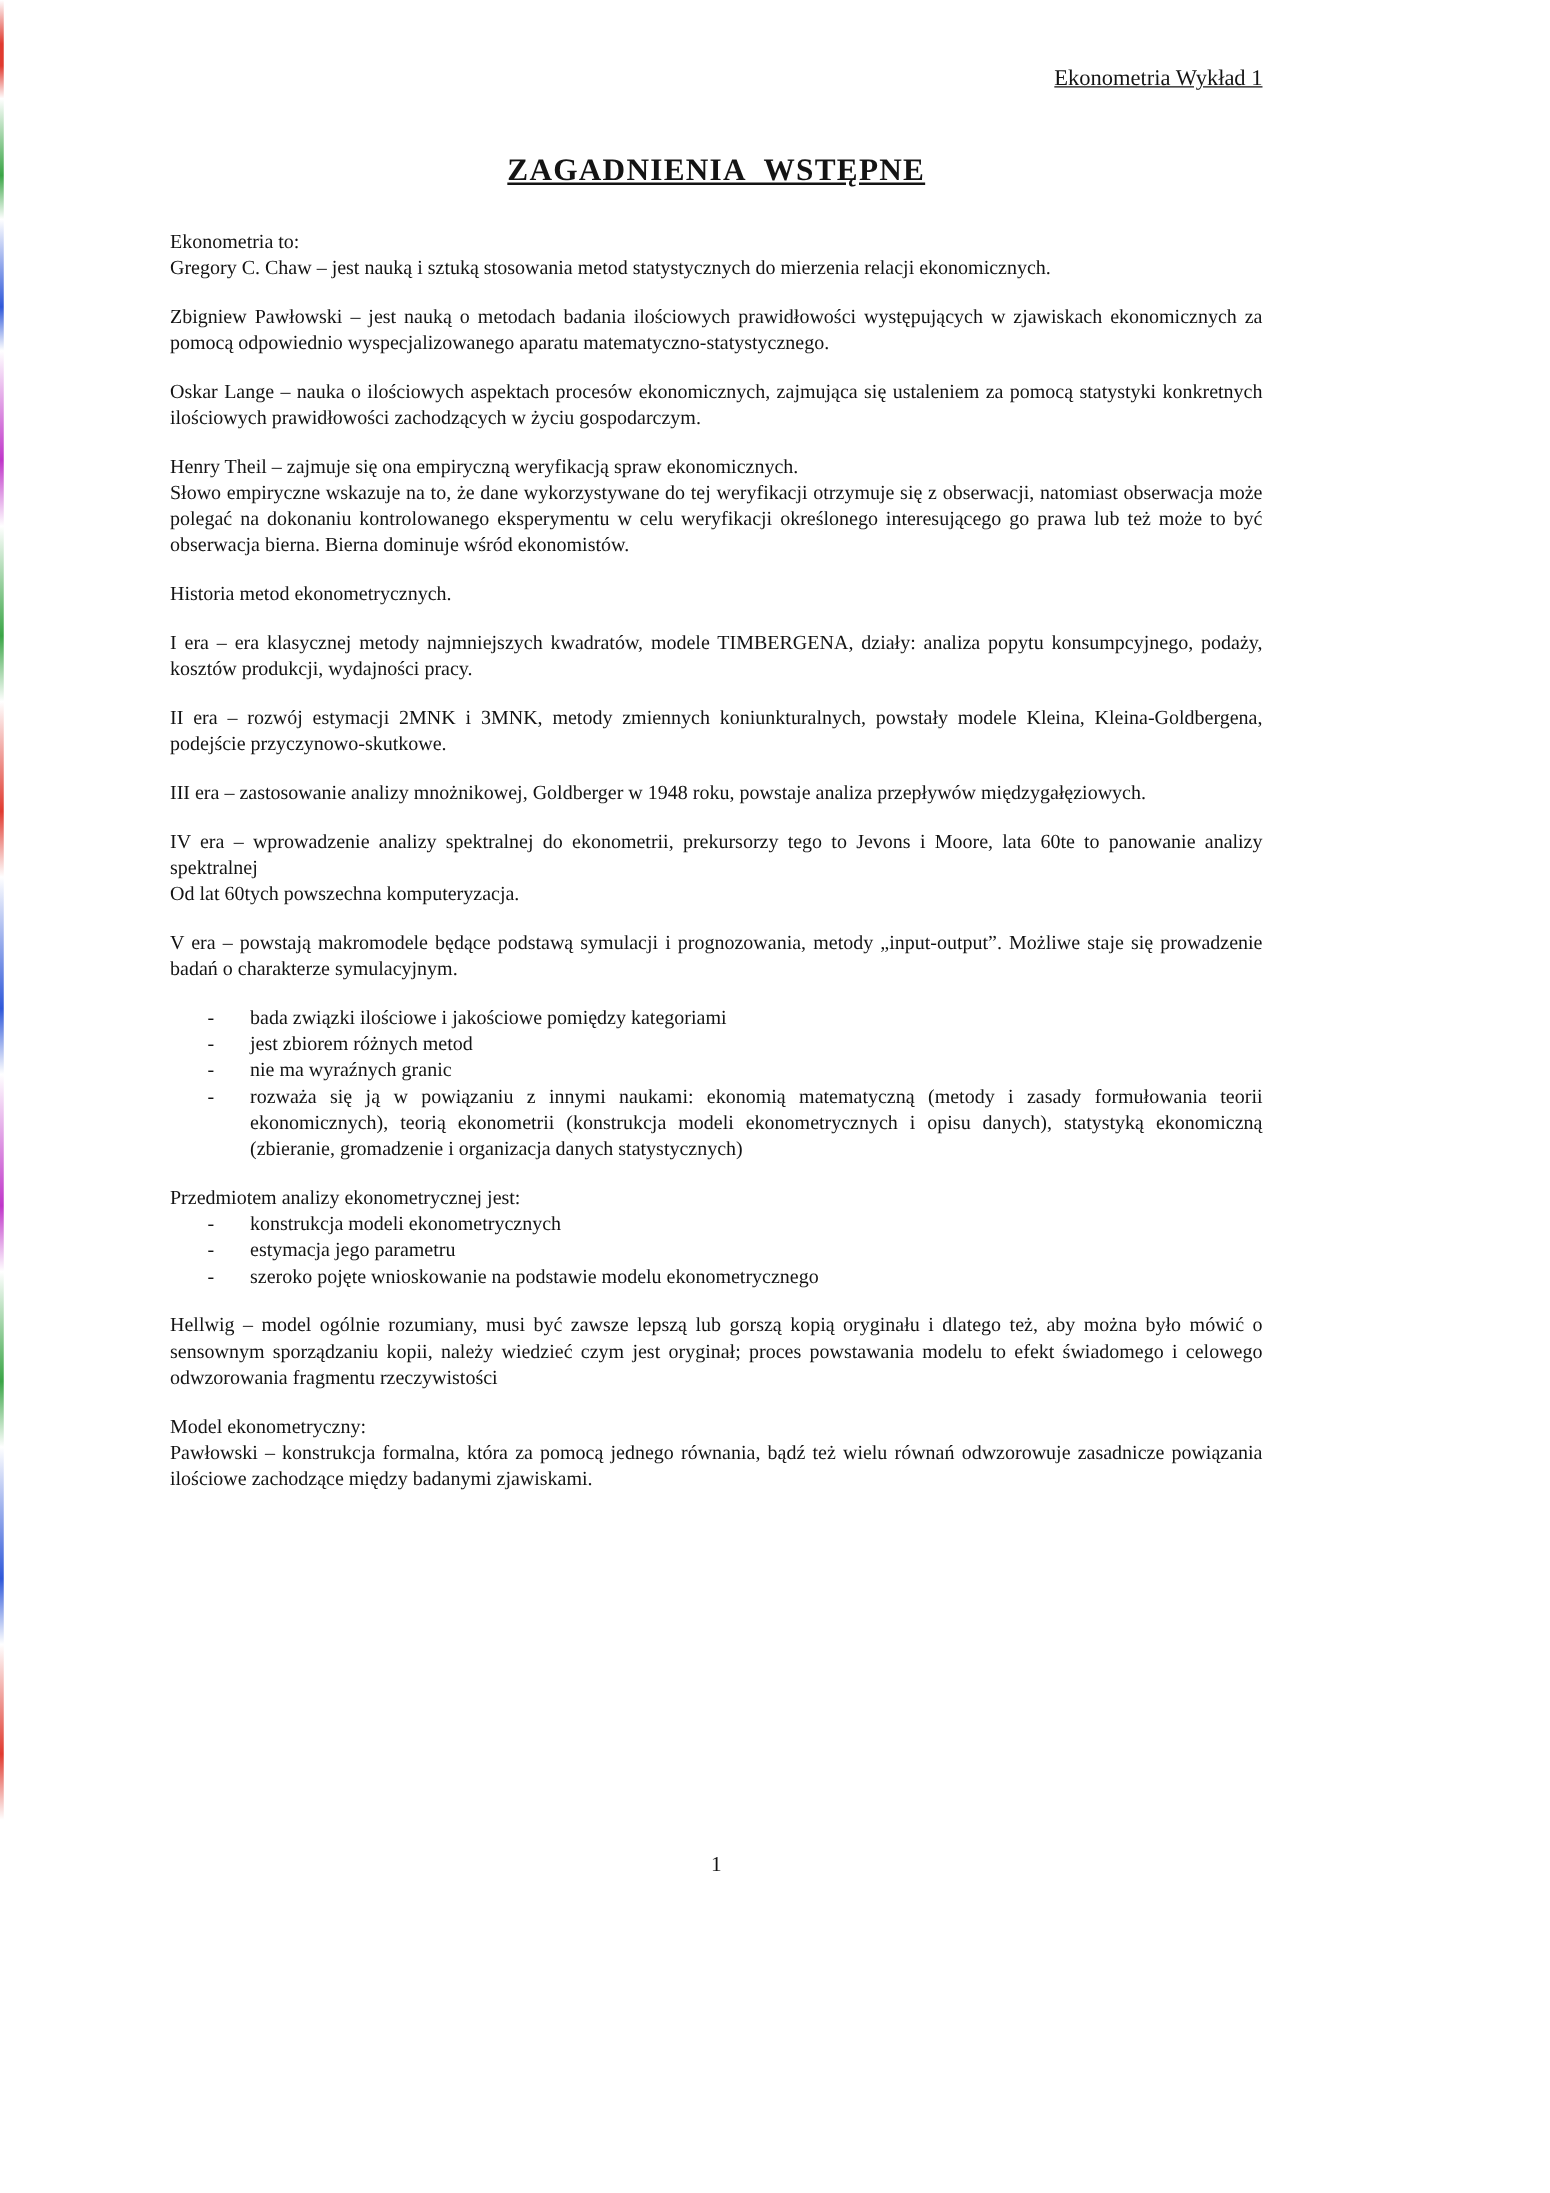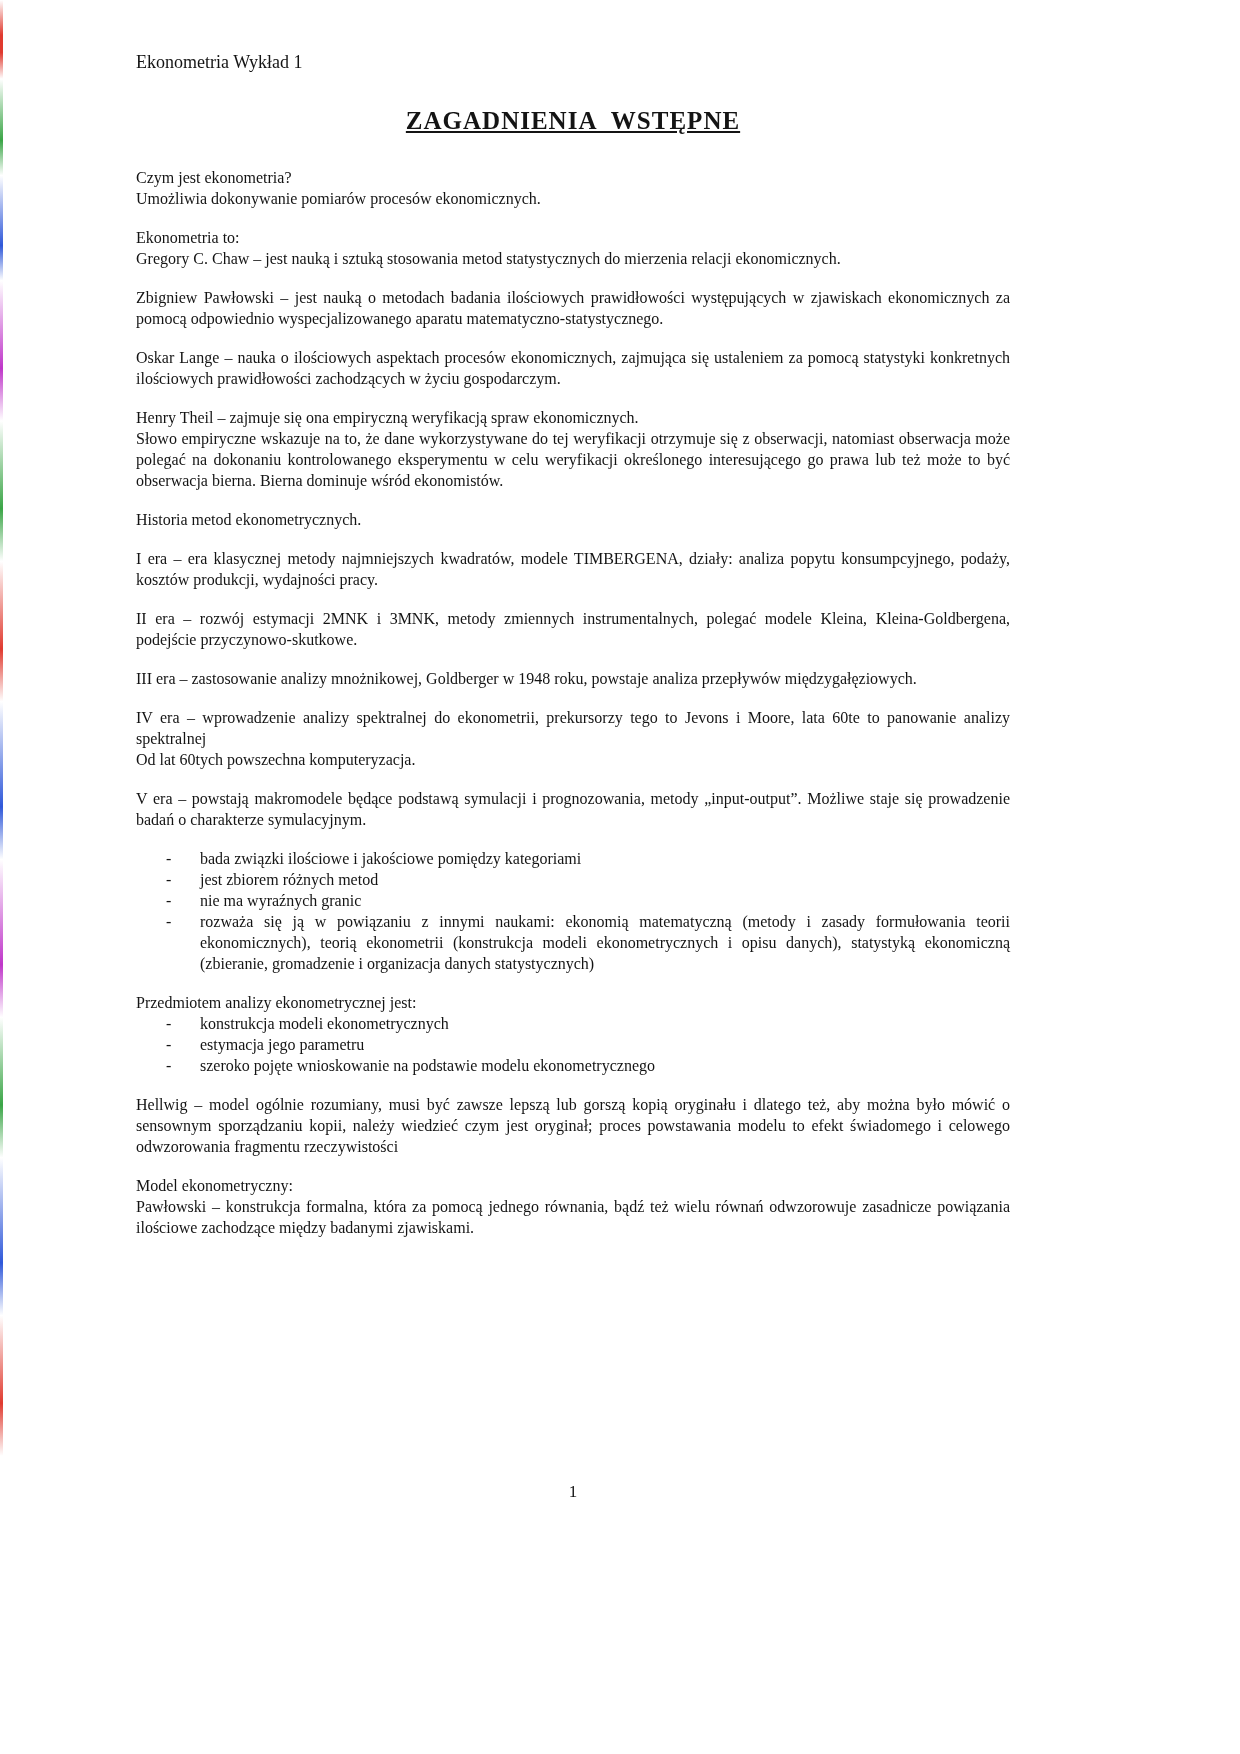--- a/index.html
+++ b/index.html
@@ -26,24 +26,25 @@
       #2f58d9 46%, #ffffff 49%,
       #bf36c9 55%, #ffffff 58%,
       #3aa546 63%, #ffffff 66%,
       #2f58d9 72%, #ffffff 75%,
       #e03a2f 80%, #ffffff 83%);
   }
   .content {
     padding: 52px 230px 0 136px;
   }
   .doc-title {
-    text-align: left;
+    text-align: right;
     font-size: 18px;
     font-weight: 400;
-    margin-bottom: 34px;
+    text-decoration: underline;
+    margin-bottom: 50px;
   }
   .doc-subtitle {
     text-align: center;
     font-size: 25px;
     font-weight: 700;
     letter-spacing: 1px;
     word-spacing: 8px;
     text-decoration: underline;
     margin-bottom: 32px;
   }
@@ -88,31 +89,29 @@
 </head>
 <body>
 
 <div class="page">
   <div class="edge-strip"></div>
 
   <div class="content">
     <div class="doc-title">Ekonometria Wykład 1</div>
     <div class="doc-subtitle">ZAGADNIENIA WSTĘPNE</div>
 
-    <p class="para">Czym jest ekonometria?
-Umożliwia dokonywanie pomiarów procesów ekonomicznych.</p>
     <p class="para">Ekonometria to:
 Gregory C. Chaw – jest nauką i sztuką stosowania metod statystycznych do mierzenia relacji ekonomicznych.</p>
     <p class="para">Zbigniew Pawłowski – jest nauką o metodach badania ilościowych prawidłowości występujących w zjawiskach ekonomicznych za pomocą odpowiednio wyspecjalizowanego aparatu matematyczno-statystycznego.</p>
     <p class="para">Oskar Lange – nauka o ilościowych aspektach procesów ekonomicznych, zajmująca się ustaleniem za pomocą statystyki konkretnych ilościowych prawidłowości zachodzących w życiu gospodarczym.</p>
     <p class="para">Henry Theil – zajmuje się ona empiryczną weryfikacją spraw ekonomicznych.
 Słowo empiryczne wskazuje na to, że dane wykorzystywane do tej weryfikacji otrzymuje się z obserwacji, natomiast obserwacja może polegać na dokonaniu kontrolowanego eksperymentu w celu weryfikacji określonego interesującego go prawa lub też może to być obserwacja bierna. Bierna dominuje wśród ekonomistów.</p>
     <p class="para">Historia metod ekonometrycznych.</p>
     <p class="para">I era – era klasycznej metody najmniejszych kwadratów, modele TIMBERGENA, działy: analiza popytu konsumpcyjnego, podaży, kosztów produkcji, wydajności pracy.</p>
-    <p class="para">II era – rozwój estymacji 2MNK i 3MNK, metody zmiennych instrumentalnych, polegać modele Kleina, Kleina-Goldbergena, podejście przyczynowo-skutkowe.</p>
+    <p class="para">II era – rozwój estymacji 2MNK i 3MNK, metody zmiennych koniunkturalnych, powstały modele Kleina, Kleina-Goldbergena, podejście przyczynowo-skutkowe.</p>
     <p class="para">III era – zastosowanie analizy mnożnikowej, Goldberger w 1948 roku, powstaje analiza przepływów międzygałęziowych.</p>
     <p class="para">IV era – wprowadzenie analizy spektralnej do ekonometrii, prekursorzy tego to Jevons i Moore, lata 60te to panowanie analizy spektralnej
 Od lat 60tych powszechna komputeryzacja.</p>
     <p class="para">V era – powstają makromodele będące podstawą symulacji i prognozowania, metody „input-output”. Możliwe staje się prowadzenie badań o charakterze symulacyjnym.</p>
 
     <ul class="dash-list">
       <li>
         <span class="dash">-</span>
         <span class="li-text">bada związki ilościowe i jakościowe pomiędzy kategoriami</span>
       </li>

